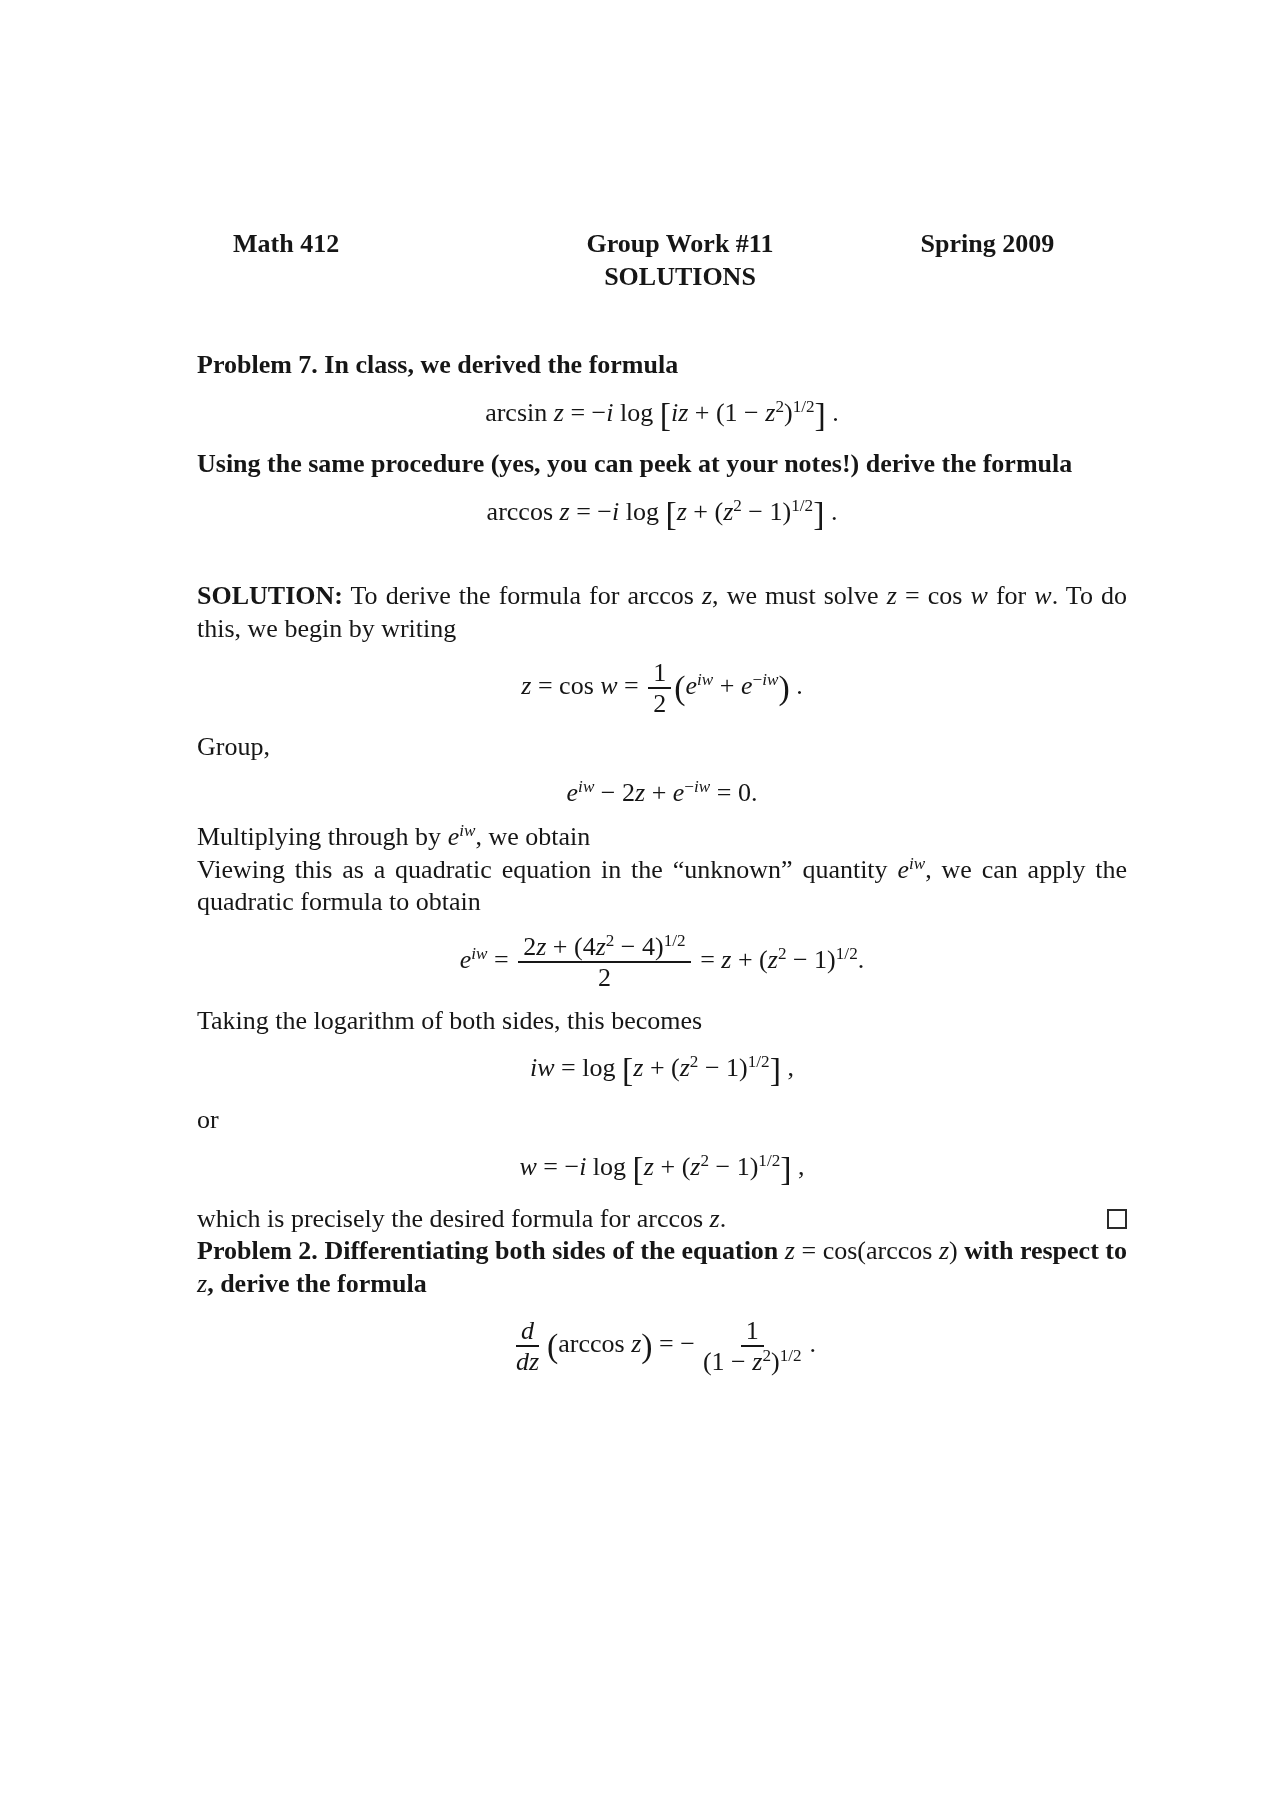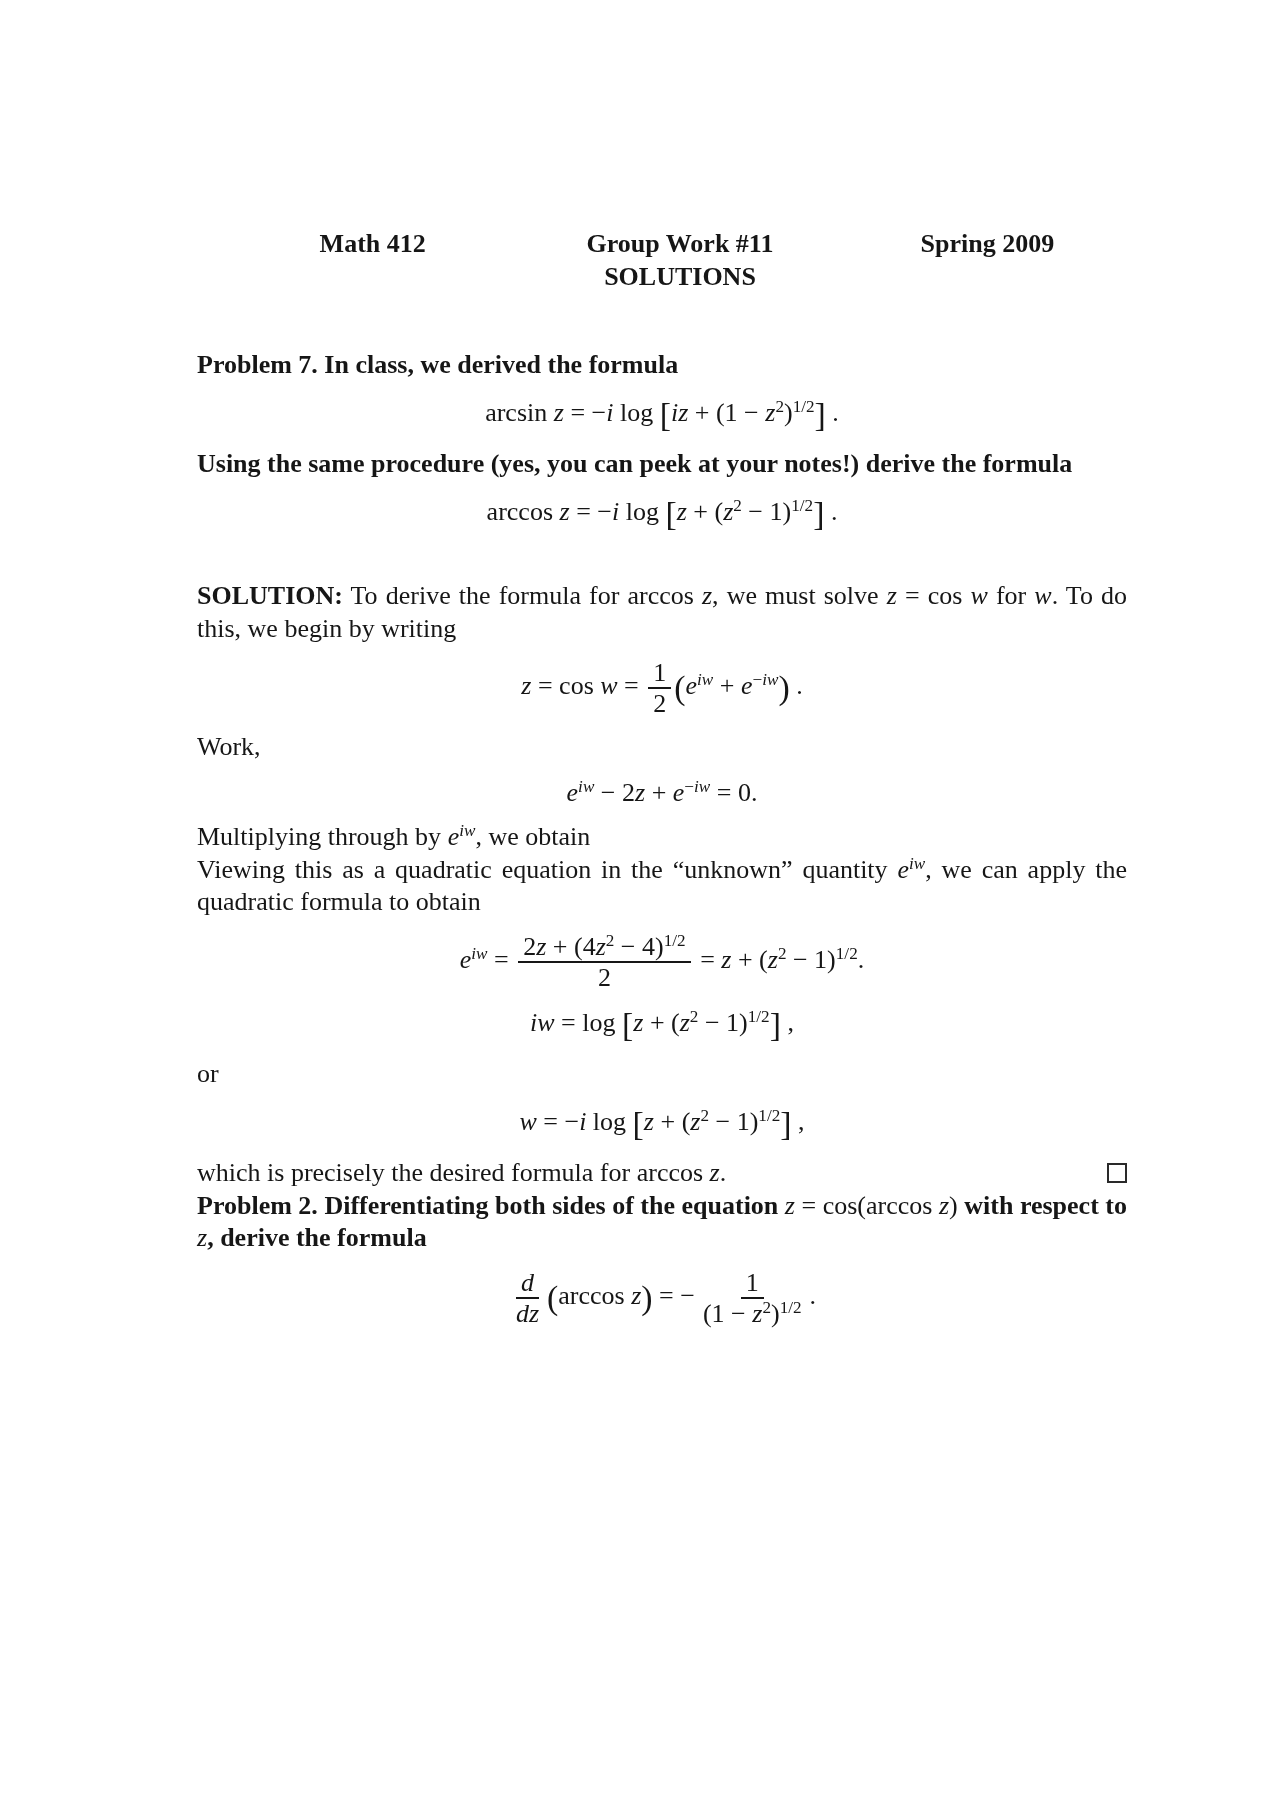--- a/index.html
+++ b/index.html
@@ -23,21 +23,21 @@
     top: 228px;
     width: 930px;
   }
   
   .doc-header {
     display: flex;
     align-items: flex-start;
     font-weight: bold;
     margin-bottom: 56px;
   }
-  .doc-header .h-left  { flex: 1; text-align: center; margin-left: 36px;  }
+  .doc-header .h-left  { flex: 1; text-align: left; margin-left: 36px;  }
   .doc-header .h-mid   { flex: 1.2; text-align: center; }
   .doc-header .h-right { flex: 1; text-align: center; }
   
   .flow > .para {
     margin: 0;
     text-align: justify;
   }
   .flow > .formula {
     margin: 13px 0;
     text-align: center;
@@ -100,28 +100,29 @@
   <div class="flow">
       <div class="para"><span class="t-b">Problem 7. In class, we derived the formula</span></div>
       <div class="formula"><span class="t-r">arcsin </span><span class="t-i">z</span><span class="t-r"> = −</span><span class="t-i">i</span><span class="t-r"> log </span><span class="t-big">[</span><span class="t-i">iz</span><span class="t-r"> + (1 − </span><span class="t-i">z</span><sup class="sup"><span class="t-r">2</span></sup><span class="t-r">)</span><sup class="sup"><span class="t-r">1/2</span></sup><span class="t-big">]</span><span class="t-r"> .</span></div>
       <div class="para"><span class="t-b">Using the same procedure (yes, you can peek at your notes!) derive the formula</span></div>
       <div class="formula"><span class="t-r">arccos </span><span class="t-i">z</span><span class="t-r"> = −</span><span class="t-i">i</span><span class="t-r"> log </span><span class="t-big">[</span><span class="t-i">z</span><span class="t-r"> + (</span><span class="t-i">z</span><sup class="sup"><span class="t-r">2</span></sup><span class="t-r"> − 1)</span><sup class="sup"><span class="t-r">1/2</span></sup><span class="t-big">]</span><span class="t-r"> .</span></div>
       <div class="para"><span class="t-b">SOLUTION:</span><span class="t-r"> To derive the formula for arccos </span><span class="t-i">z</span><span class="t-r">, we must solve </span><span class="t-i">z</span><span class="t-r"> = cos </span><span class="t-i">w</span><span class="t-r"> for </span><span class="t-i">w</span><span class="t-r">. To do this, we begin by writing</span></div>
       <div class="formula"><span class="t-i">z</span><span class="t-r"> = cos </span><span class="t-i">w</span><span class="t-r"> = </span><span class="frac">
           <span class="num"><span class="t-r">1</span></span>
           <span class="den"><span class="t-r">2</span></span>
         </span><span class="t-big">(</span><span class="t-i">e</span><sup class="sup"><span class="t-i">iw</span></sup><span class="t-r"> + </span><span class="t-i">e</span><sup class="sup"><span class="t-r">−</span><span class="t-i">iw</span></sup><span class="t-big">)</span><span class="t-r"> .</span></div>
-      <div class="para"><span class="t-r">Work,</span></div>
+      <div class="para"><span class="t-r">Group,</span></div>
       <div class="formula"><span class="t-i">e</span><sup class="sup"><span class="t-i">iw</span></sup><span class="t-r"> − 2</span><span class="t-i">z</span><span class="t-r"> + </span><span class="t-i">e</span><sup class="sup"><span class="t-r">−</span><span class="t-i">iw</span></sup><span class="t-r"> = 0.</span></div>
       <div class="para"><span class="t-r">Multiplying through by </span><span class="t-i">e</span><sup class="sup"><span class="t-i">iw</span></sup><span class="t-r">, we obtain</span></div>
       <div class="para"><span class="t-r">Viewing this as a quadratic equation in the “unknown” quantity </span><span class="t-i">e</span><sup class="sup"><span class="t-i">iw</span></sup><span class="t-r">, we can apply the quadratic formula to obtain</span></div>
       <div class="formula"><span class="t-i">e</span><sup class="sup"><span class="t-i">iw</span></sup><span class="t-r"> = </span><span class="frac">
           <span class="num"><span class="t-r">2</span><span class="t-i">z</span><span class="t-r"> + (4</span><span class="t-i">z</span><sup class="sup"><span class="t-r">2</span></sup><span class="t-r"> − 4)</span><sup class="sup"><span class="t-r">1/2</span></sup></span>
           <span class="den"><span class="t-r">2</span></span>
         </span><span class="t-r"> = </span><span class="t-i">z</span><span class="t-r"> + (</span><span class="t-i">z</span><sup class="sup"><span class="t-r">2</span></sup><span class="t-r"> − 1)</span><sup class="sup"><span class="t-r">1/2</span></sup><span class="t-r">.</span></div>
+      <div class="para"><span class="t-r">Taking the logarithm of both sides, this becomes</span></div>
       <div class="formula"><span class="t-i">iw</span><span class="t-r"> = log </span><span class="t-big">[</span><span class="t-i">z</span><span class="t-r"> + (</span><span class="t-i">z</span><sup class="sup"><span class="t-r">2</span></sup><span class="t-r"> − 1)</span><sup class="sup"><span class="t-r">1/2</span></sup><span class="t-big">]</span><span class="t-r"> ,</span></div>
       <div class="para"><span class="t-r">or</span></div>
       <div class="formula"><span class="t-i">w</span><span class="t-r"> = −</span><span class="t-i">i</span><span class="t-r"> log </span><span class="t-big">[</span><span class="t-i">z</span><span class="t-r"> + (</span><span class="t-i">z</span><sup class="sup"><span class="t-r">2</span></sup><span class="t-r"> − 1)</span><sup class="sup"><span class="t-r">1/2</span></sup><span class="t-big">]</span><span class="t-r"> ,</span></div>
       <div class="para"><span class="qed"></span><span class="t-r">which is precisely the desired formula for arccos </span><span class="t-i">z</span><span class="t-r">.</span></div>
       <div class="para"><span class="t-b">Problem 2. Differentiating both sides of the equation </span><span class="t-i">z</span><span class="t-r"> = cos(arccos </span><span class="t-i">z</span><span class="t-r">)</span><span class="t-b"> with respect to </span><span class="t-i">z</span><span class="t-b">, derive the formula</span></div>
       <div class="formula"><span class="frac">
           <span class="num"><span class="t-i">d</span></span>
           <span class="den"><span class="t-i">dz</span></span>
         </span><span class="t-big">(</span><span class="t-r">arccos </span><span class="t-i">z</span><span class="t-big">)</span><span class="t-r"> = −</span><span class="frac">
           <span class="num"><span class="t-r">1</span></span>

